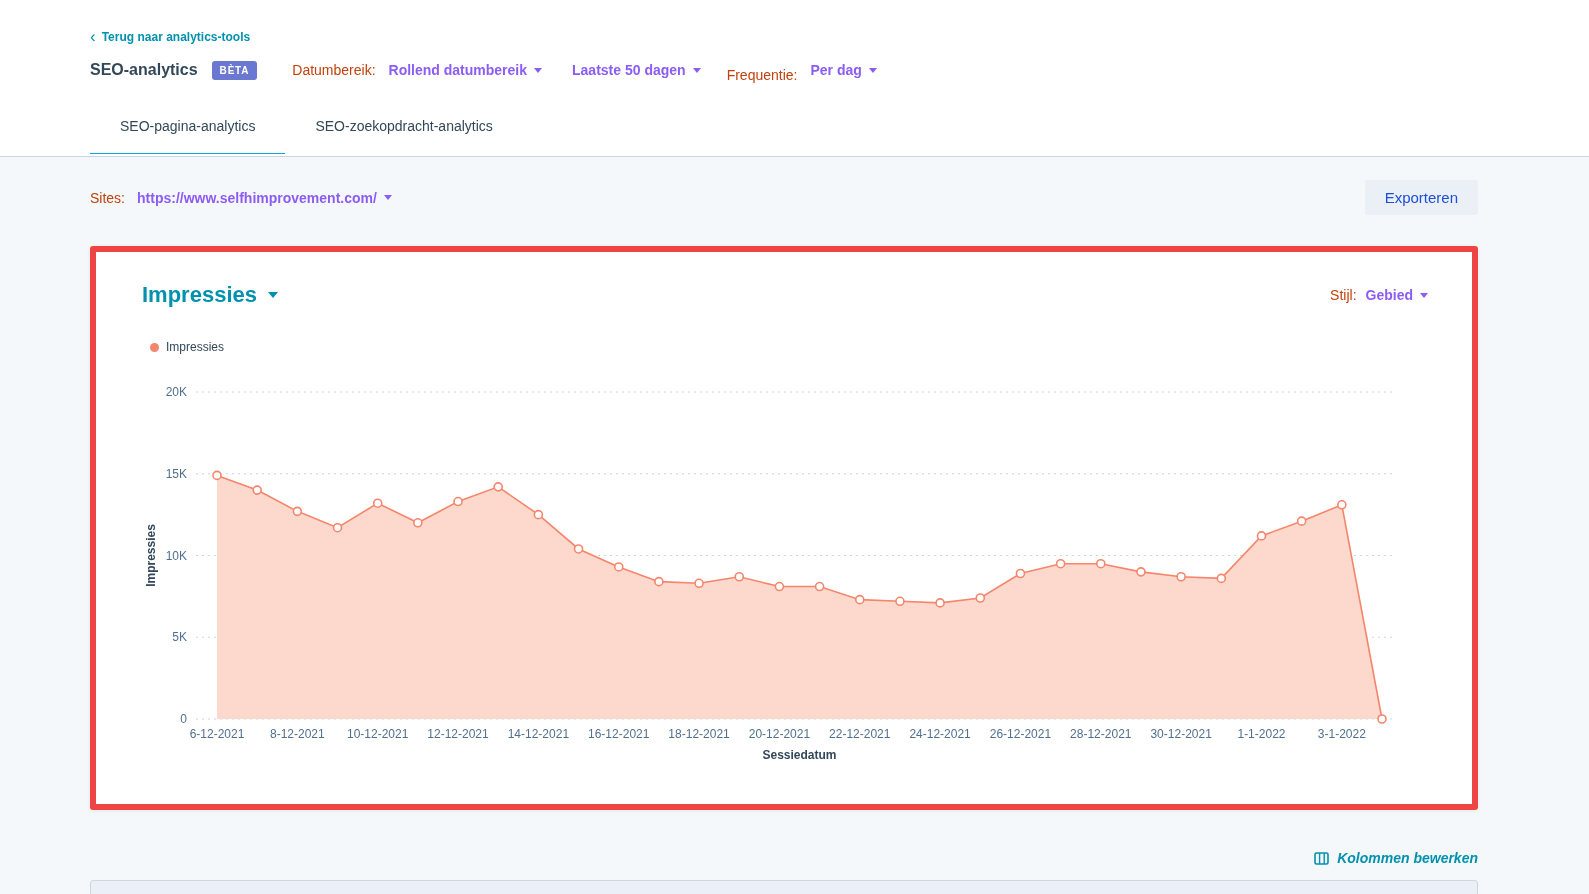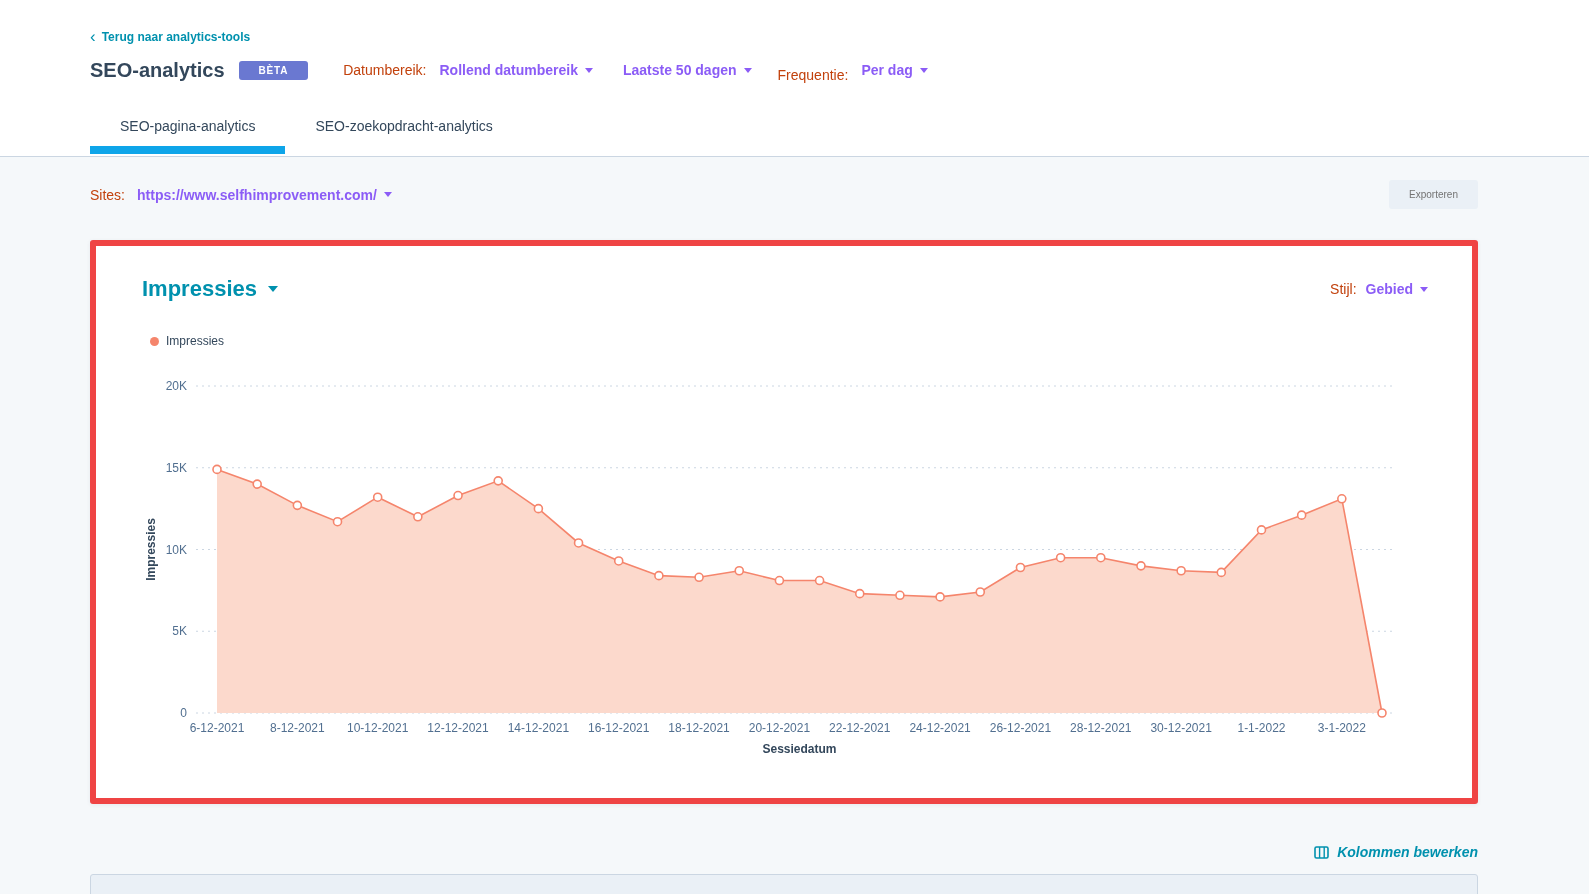--- a/index.html
+++ b/index.html
@@ -18,24 +18,24 @@
     height:157px;
   }
   .back-link {
     color:#0091ae; font-size:12px; font-weight:bold;
     text-decoration:none; cursor:pointer;
     display:inline-flex; align-items:center; gap:6px;
   }
   .chev { font-size:17px; line-height:10px; font-weight:normal; }
 
   .title-row { display:flex; align-items:center; margin-top:11px; }
-  .title { font-size:20px; font-weight:bold; color:#33475b; }
+  .title { font-size:16px; font-weight:bold; color:#33475b; }
   .badge {
     background:#6a78d1; color:#fff; font-size:10px; font-weight:bold;
-    letter-spacing:.8px; border-radius:3px; padding:4px 20px; margin-left:14px;
+    letter-spacing:.8px; border-radius:3px; padding:4px 8px; margin-left:14px;
   }
   .ctl-label { font-size:14px; color:#c2410c; }
   .lbl-datumbereik { margin-left:35px; margin-right:13px; }
   .lbl-frequentie  { margin-left:26px; margin-right:13px;margin-top:10px; }
   .dropdown {
     background:none; border:none; padding:0;
     color:#8b5cf6; font-weight:bold; font-size:14px;
     font-family:inherit; cursor:pointer;
     display:inline-flex; align-items:center;
   }
@@ -49,31 +49,31 @@
   .caret-lg {
     border-left-width:5px; border-right-width:5px; border-top-width:6px;
     margin-left:11px;
   }
 
   .tabs { display:flex; margin-top:21px; }
   .tab {
     padding:0 30px; height:50px; line-height:44px;
     font-size:14px; color:#33475b; cursor:pointer; white-space:nowrap;
   }
-  .tab.active { border-bottom:8px solid #0ea5e9; }
+  .tab.active { border-bottom:1px solid #0ea5e9; }
 
   
   .content { padding-left:90px; }
   .toolbar-row { display:flex; align-items:center; margin-top:23px; width:1388px; }
   .toolbar-row .dropdown { margin-left:12px; }
   .export-btn {
     margin-left:auto;
-    background:#eaf0f6; color:#737373;
+    background:#eaf0f6; color:#1d4ed8;
     border:none; border-radius:3px;
-    font-size:10px; font-family:inherit;
+    font-size:15px; font-family:inherit;
     padding:9px 20px; cursor:default;
   }
 
   .card {
     position:relative;
     width:1388px; height:564px;
     margin-top:31px;
     background:#fff;
     border:6px solid #ef4444;
     border-radius:3px;

